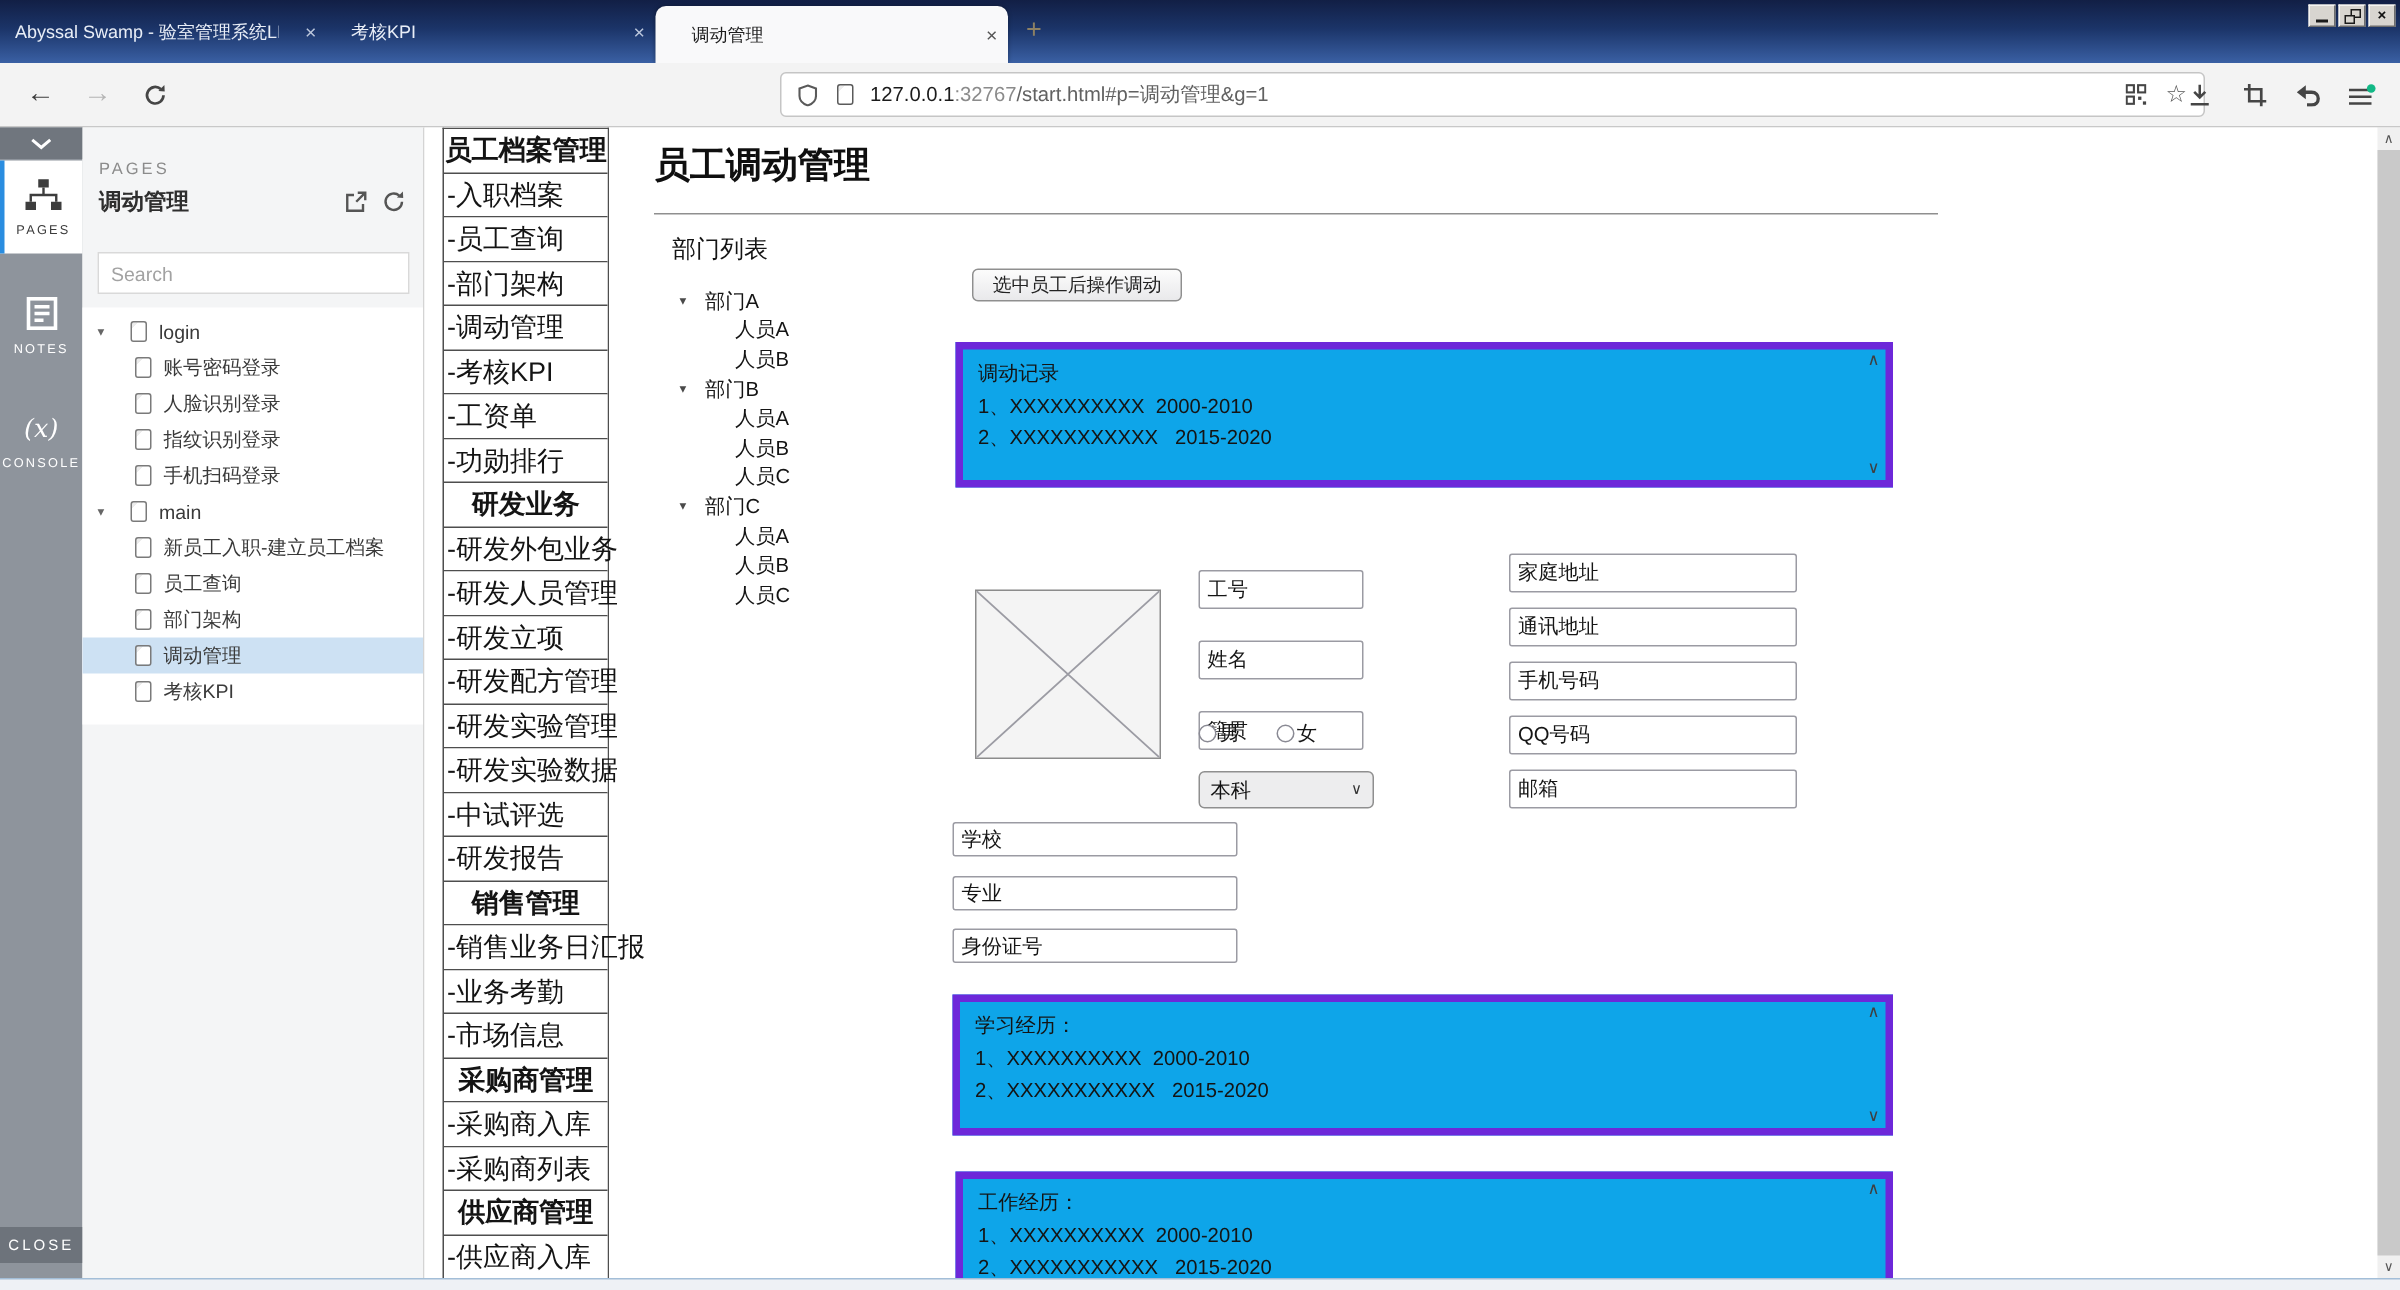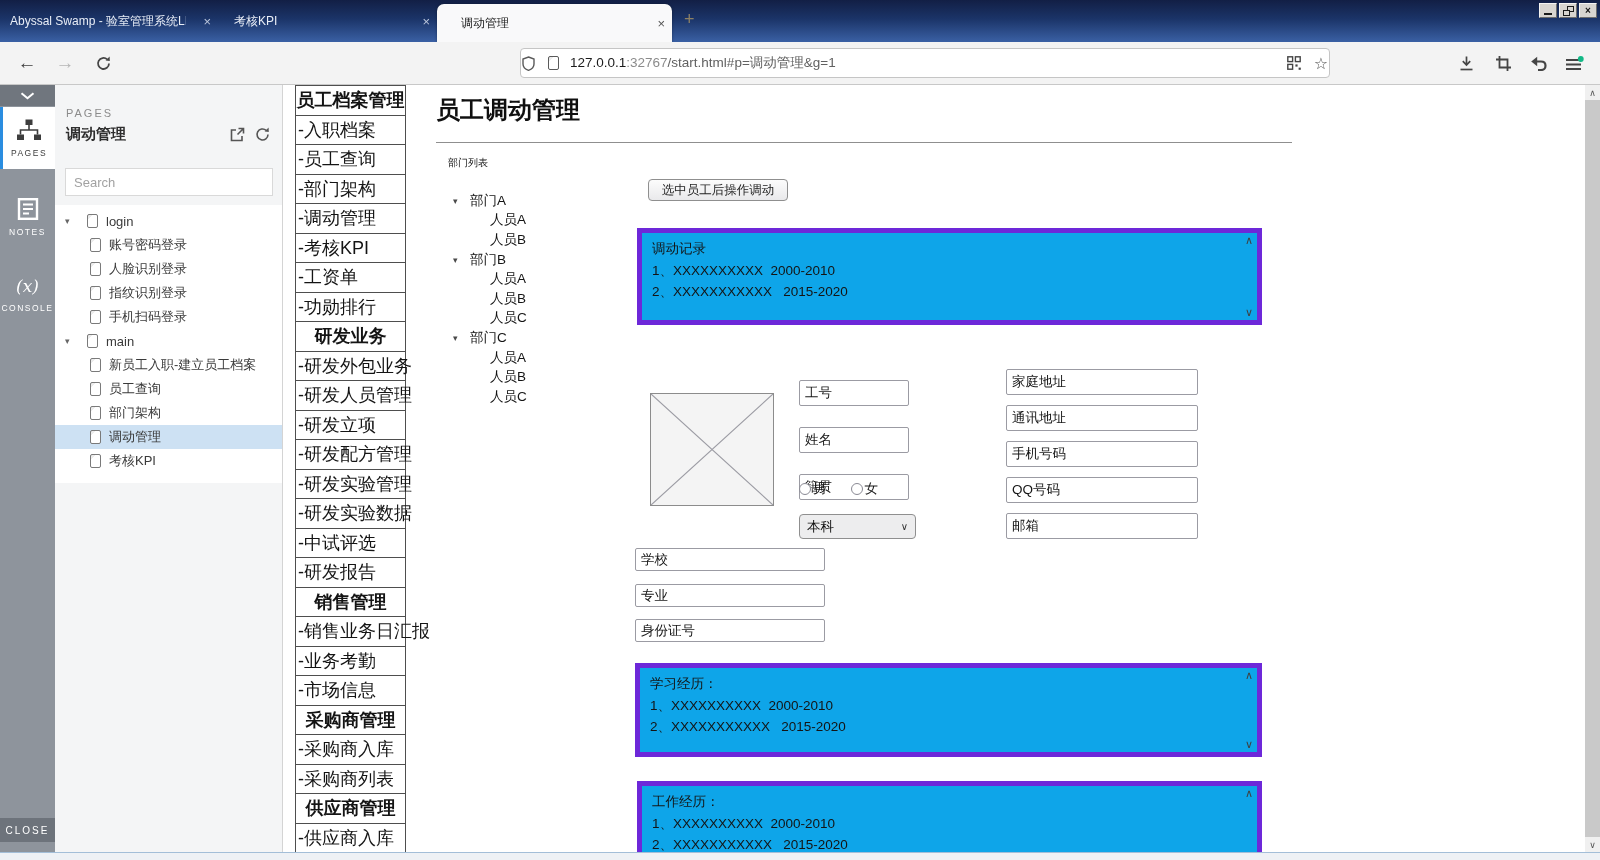--- a/index.html
+++ b/index.html
@@ -27,22 +27,22 @@
   .restore i.b{right:0;top:0;}
 
   
   .toolbar{position:absolute;left:0;top:42px;width:1600px;height:43px;background:#f3f3f3;
            border-bottom:1px solid #c8c8c8;}
   .nav-ic{position:absolute;top:0;height:42px;width:30px;display:flex;align-items:center;justify-content:center;
           color:#3c3c3c;font-size:19px;}
   .nav-back{left:12px;}
   .nav-fwd{left:50px;color:#b5b5b5;}
   .nav-reload{left:88px;}
-  .urlbar{position:absolute;left:520px;top:6px;width:810px;height:30px;background:#fff;
-          border:1px solid #c5c5c5;border-radius:4px;display:flex;align-items:center;padding:0 1px;}
+  .urlbar{position:absolute;left:520px;top:6px;width:950px;height:30px;background:#fff;
+          border:1px solid #c5c5c5;border-radius:4px;display:flex;align-items:center;padding:0 11px;}
   .doc-ic{width:11px;height:14px;border:1px solid #5a5a5a;border-radius:2px;flex:none;
           background:linear-gradient(135deg,#ededed 3px,#fff 0);margin-left:13px;}
   .url{font-size:13.5px;margin-left:11px;white-space:nowrap;}
   .url .host{color:#1b1b1b;}
   .url .port{color:#8b8b8b;}
   .url .path{color:#616161;}
   .qr{margin-left:auto;display:flex;}
   .star{font-size:16px;color:#575757;margin-left:13px;}
   .tool-ic{position:absolute;top:8px;width:28px;height:27px;display:flex;align-items:center;justify-content:center;}
   .ic-download{left:1452px;}
@@ -82,21 +82,21 @@
 
   
   .canvas{position:absolute;left:283px;top:85px;width:1302px;height:767px;background:#fff;color:#141414;overflow:hidden;}
   .menu{position:absolute;left:12px;top:0;width:111px;border:1px solid #4e4e4e;border-bottom:none;}
   .mrow{height:29.5px;border-bottom:1px solid #4e4e4e;display:flex;align-items:center;
         padding:0 1px 0 2px;font-size:18px;background:#fff;white-space:nowrap;}
   .mrow.hdr{justify-content:center;font-weight:bold;padding:0;}
 
   .wf-title{position:absolute;left:153px;top:9px;font-size:24px;font-weight:bold;color:#0f0f0f;}
   .wf-hr{position:absolute;left:153px;top:57px;width:856px;height:1px;background:#8f8f8f;}
-  .dept-label{position:absolute;left:165px;top:71px;font-size:10px;text-align:center;}
+  .dept-label{position:absolute;left:165px;top:71px;font-size:16px;text-align:center;}
   .dept-tree{position:absolute;left:170px;top:106px;}
   .d-row{height:19.6px;display:flex;align-items:center;font-size:13.5px;}
   .d-row .arr{width:17px;font-size:9px;color:#4a4a4a;flex:none;}
   .d-row.person{padding-left:37px;}
 
   .transfer-btn{position:absolute;left:365px;top:94px;width:140px;height:22px;border:1px solid #8f8f8f;border-radius:4px;
                 background:linear-gradient(#fcfcfc,#e9e9eb);font-size:12.5px;color:#222;
                 display:flex;align-items:center;justify-content:center;}
 
   .wbox{position:absolute;background:#0ea5e9;border:5px solid #6d28d9;}

